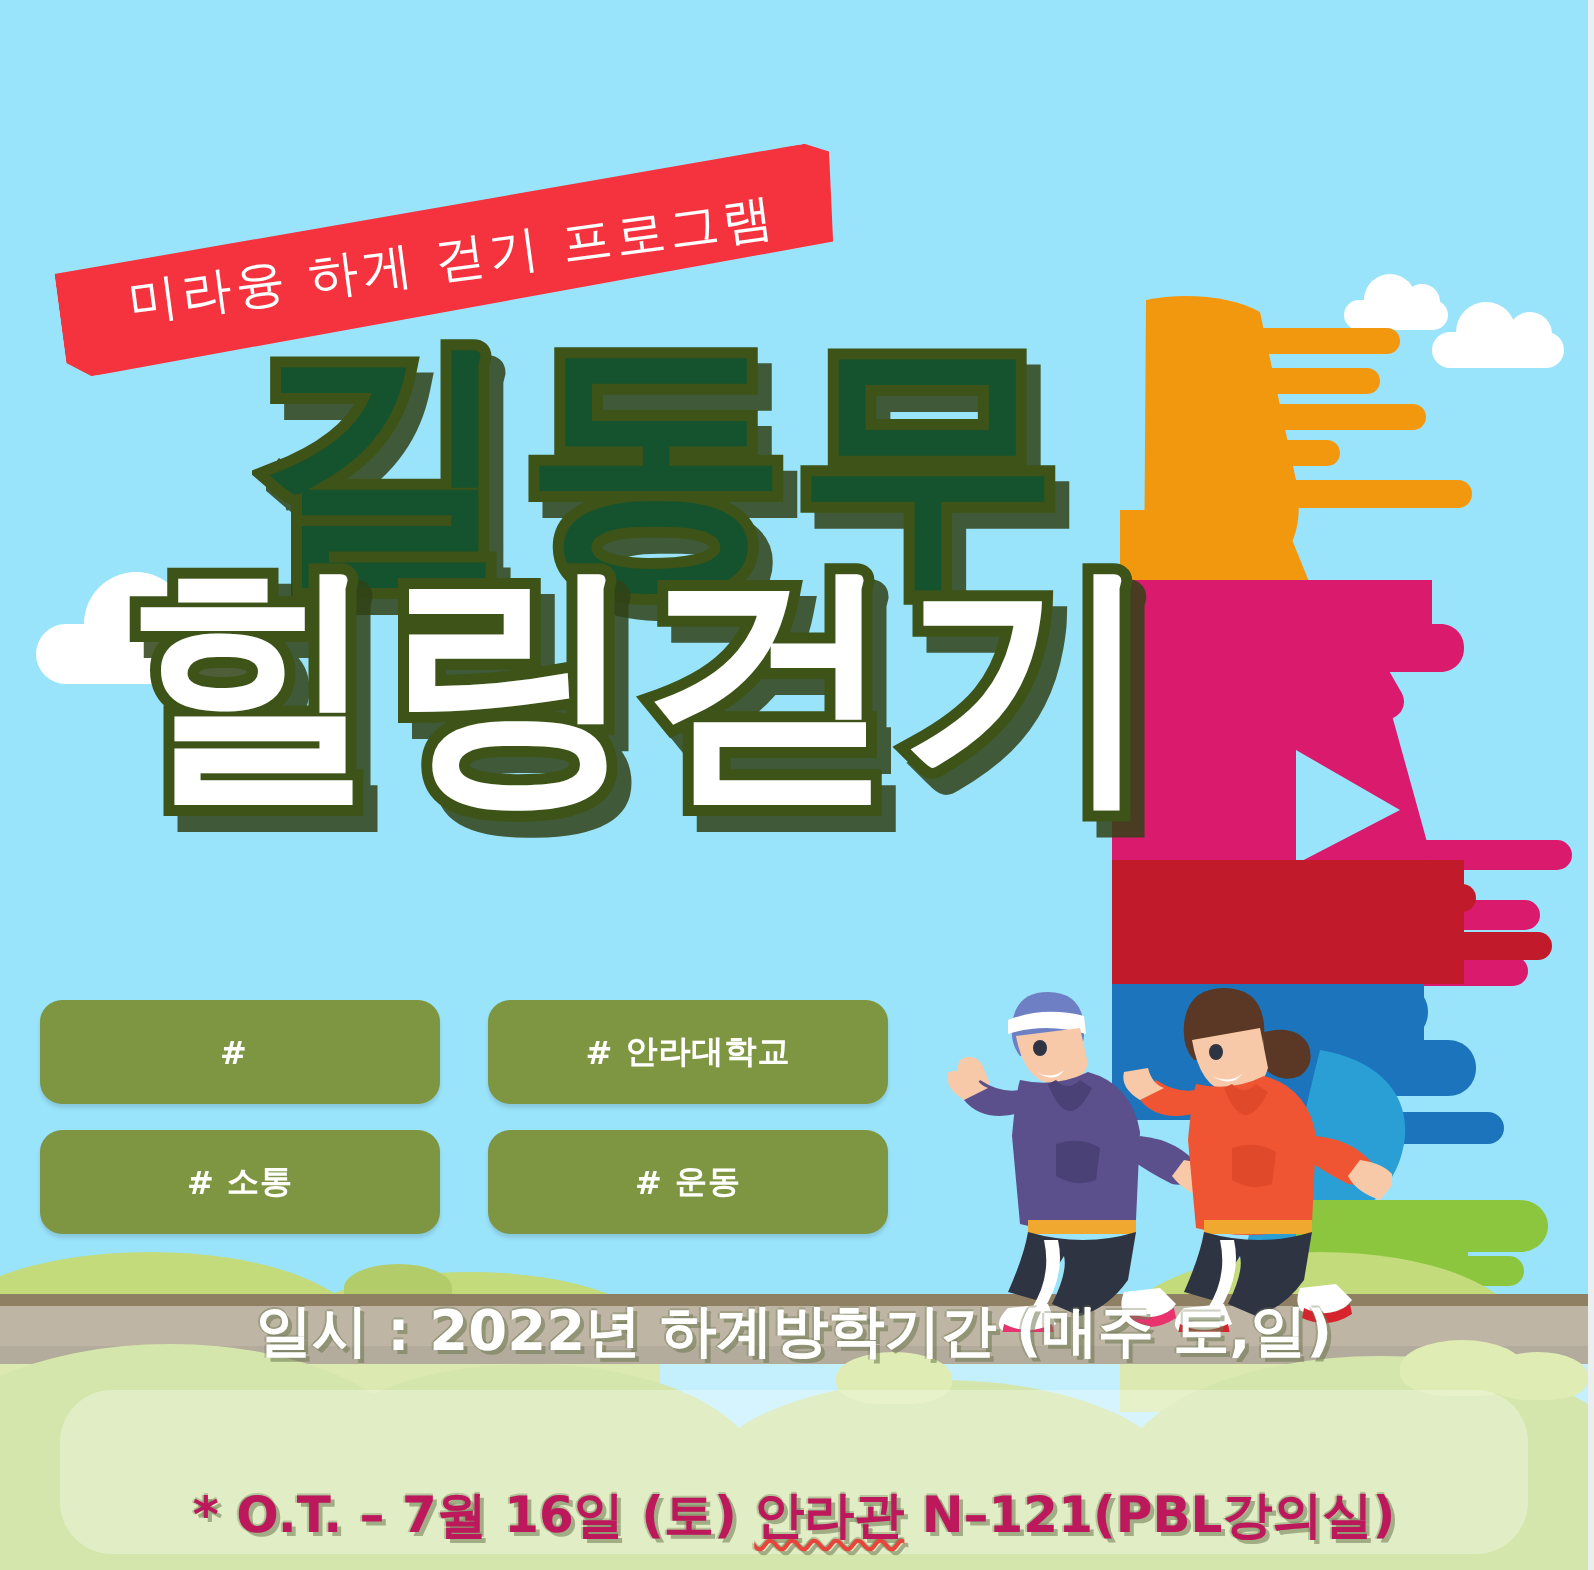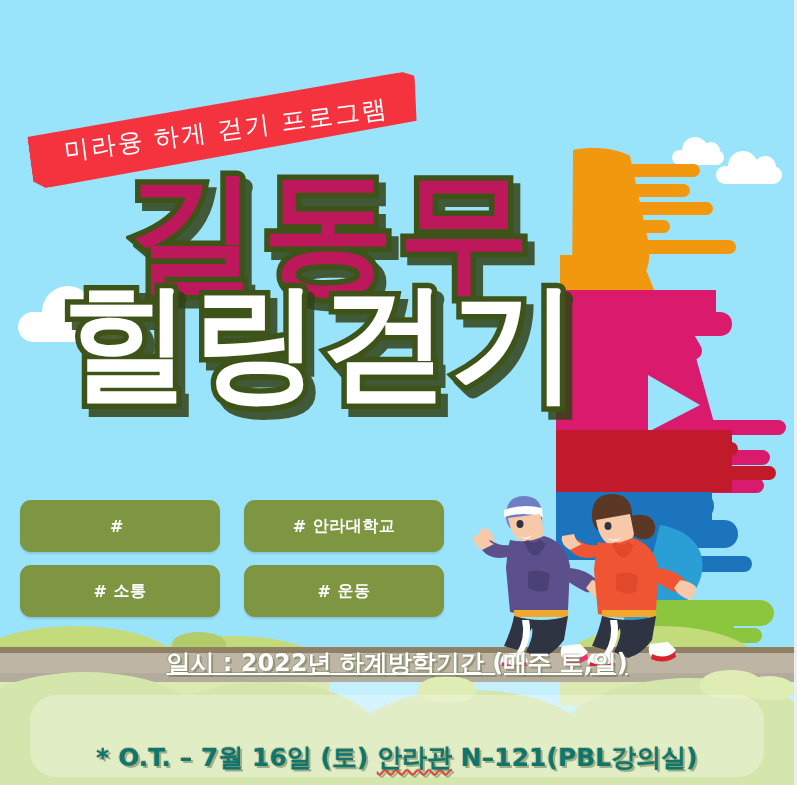--- a/index.html
+++ b/index.html
@@ -156,21 +156,21 @@
   }
   .title-line {
     font-family: "DejaVu Sans", sans-serif;
     font-weight: 700;
     line-height: 0.96;
     white-space: nowrap;
     margin: 0;
   }
   .title-green {
     font-size: 132px;
-    color: #be185d;
+    color: #14532d;
     letter-spacing: 4px;
     -webkit-text-stroke: 11px #3d5318;
     paint-order: stroke fill;
     filter: drop-shadow(7px 8px 0 rgba(48,66,22,0.85));
   }
   .title-white {
     font-size: 128px;
     color: #ffffff;
     letter-spacing: 1px;
     margin-top: -14px;
@@ -215,28 +215,28 @@
     top: 648px;
     text-align: center;
     font-family: "DejaVu Sans", sans-serif;
     color: #ffffff;
     font-weight: 700;
     text-shadow:
       2px 2px 0 rgba(110,120,80,0.55),
       -1px 0 0 rgba(110,120,80,0.35),
       0 -1px 0 rgba(110,120,80,0.35);
   }
-  .info-line { font-size: 24px; line-height: 1.28; white-space: nowrap; text-decoration: underline; }
+  .info-line { font-size: 28px; line-height: 1.28; white-space: nowrap; }
   .info-ot {
     position: absolute;
     left: 0; right: 0;
     top: 741px;
     text-align: center;
     font-family: "DejaVu Sans", sans-serif;
-    color: #0f766e;
+    color: #be185d;
     font-weight: 700;
     font-size: 25px;
     white-space: nowrap;
     text-shadow:
       2px 2px 0 rgba(110,120,80,0.55),
       -1px 0 0 rgba(110,120,80,0.35),
       0 -1px 0 rgba(110,120,80,0.35);
   }
   .spellcheck {
     text-decoration: underline wavy #e8443c;

